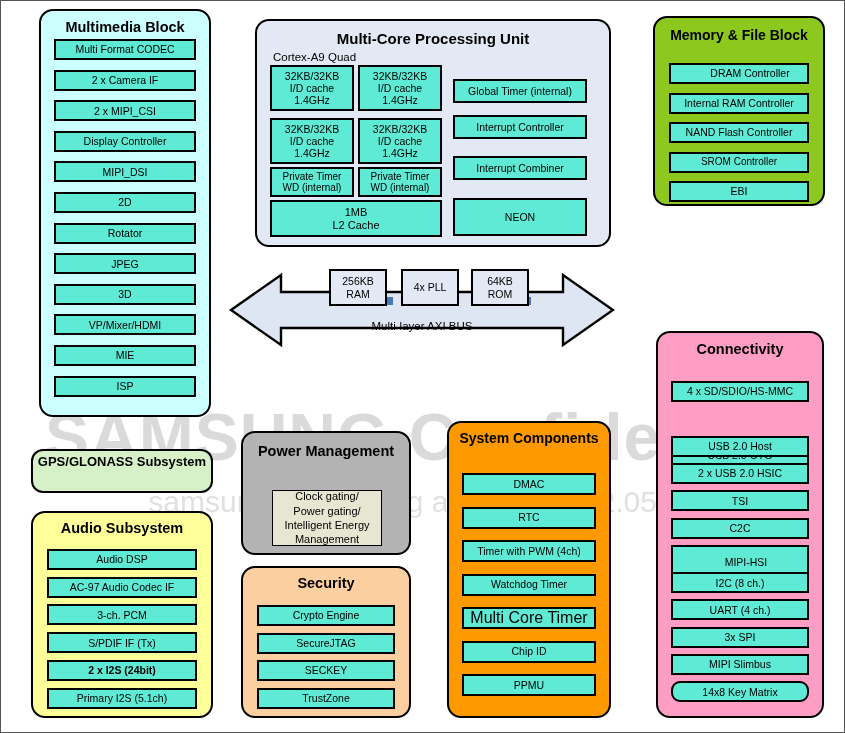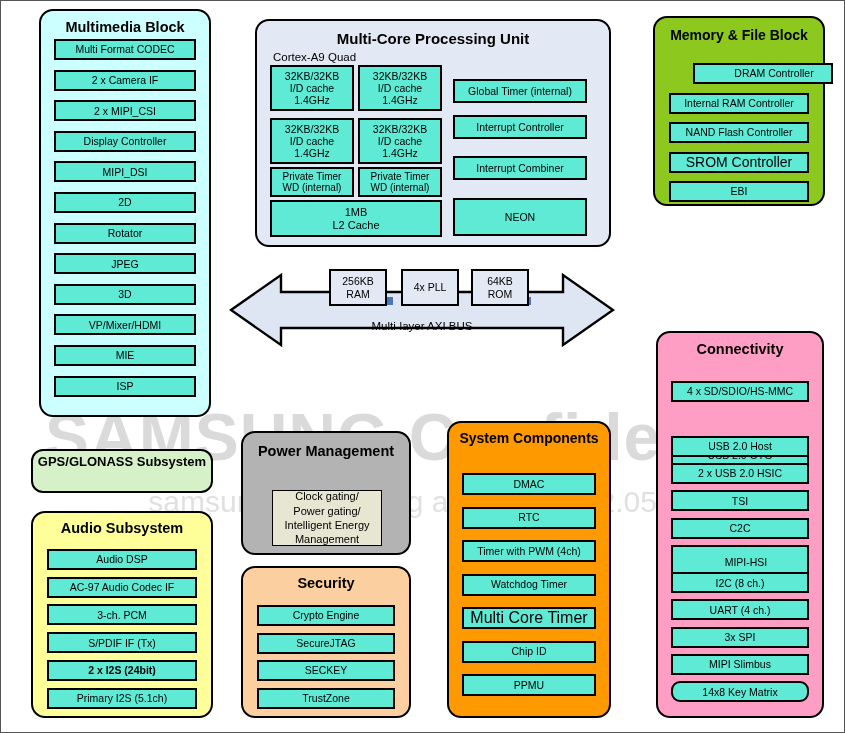--- a/index.html
+++ b/index.html
@@ -201,24 +201,24 @@
       <div class="chip" style="left: 452px; top: 78px; width: 134px; height: 24px; font-size: 10.5px;">Global Timer (internal)</div>
       <div class="chip" style="left: 452px; top: 114px; width: 134px; height: 24px; font-size: 10.5px;">Interrupt Controller</div>
       <div class="chip" style="left: 452px; top: 155px; width: 134px; height: 24px; font-size: 10.5px;">Interrupt Combiner</div>
       <div class="chip" style="left: 452px; top: 197px; width: 134px; height: 38px; font-size: 10.5px;">NEON</div>
     </div>
 
   <div class="group" style="left:652px; top:15px; width:172px; height:190px; background:#8cc81e;">
     <div class="group-title" style="margin-top:10px; font-size:14px;">Memory &amp; File Block</div>
   </div>
   <div id="mem-items">
-      <div class="chip" style="left: 692px; top: 62px; width: 140px; height: 21px; font-size: 10.5px; padding-left: 22px;">DRAM Controller</div>
+      <div class="chip" style="left: 668px; top: 62px; width: 140px; height: 21px; font-size: 10.5px; padding-left: 22px;">DRAM Controller</div>
       <div class="chip" style="left: 668px; top: 91.5px; width: 140px; height: 21px; font-size: 10.5px;">Internal RAM Controller</div>
       <div class="chip" style="left: 668px; top: 121px; width: 140px; height: 21px; font-size: 10.5px;">NAND Flash Controller</div>
-      <div class="chip" style="left: 668px; top: 150.5px; width: 140px; height: 21px; font-size: 14px;">SROM Controller</div>
+      <div class="chip" style="left: 668px; top: 150.5px; width: 140px; height: 21px; font-size: 10px;">SROM Controller</div>
       <div class="chip" style="left: 668px; top: 180px; width: 140px; height: 21px; font-size: 10.5px;">EBI</div>
     </div>
 
   <div class="bus-wrap" style="left:228px; top:268px; width:386px; height:82px;">
     <svg width="386" height="82" viewBox="0 0 386 82">
       <polygon points="2,41 52,6 52,23 334,23 334,6 384,41 334,76 334,59 52,59 52,76" fill="#dfe6f3" stroke="#000000" stroke-width="2.4" stroke-linejoin="miter"></polygon>
     </svg>
   </div>
 
   <div class="bus-stem" style="left:340px; top:288px; width:26px; height:16px;"></div>

